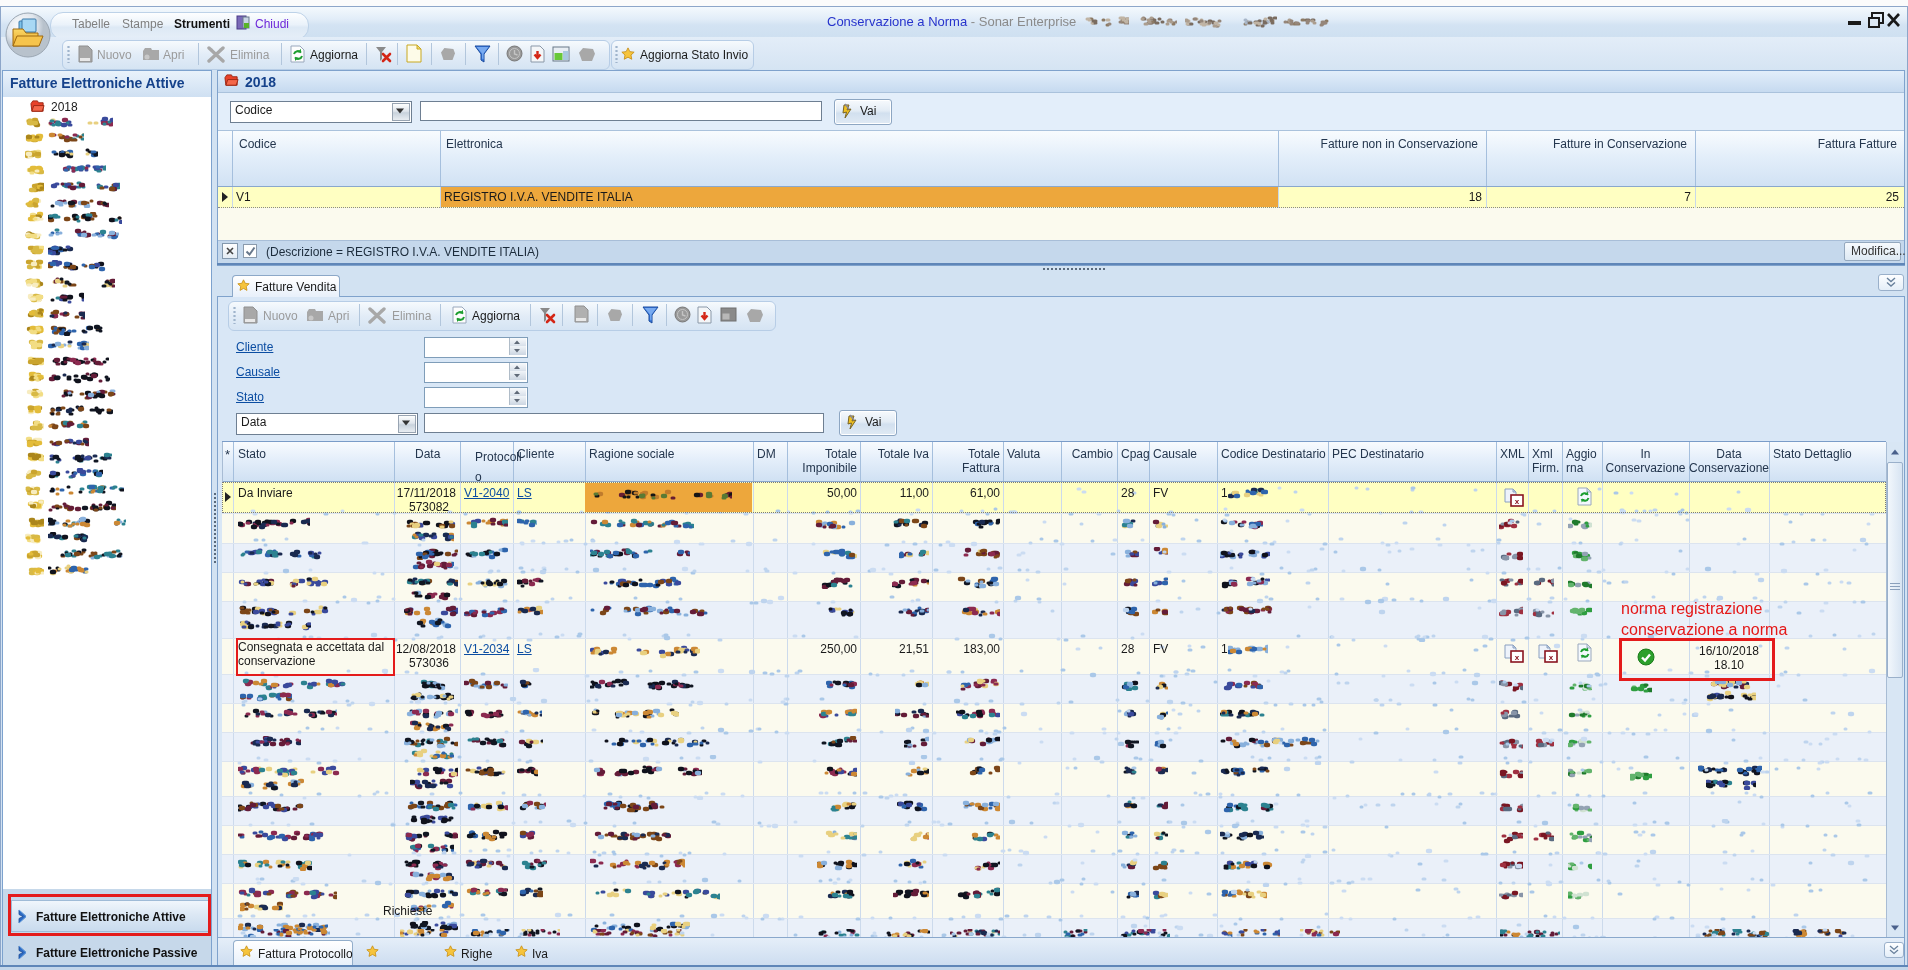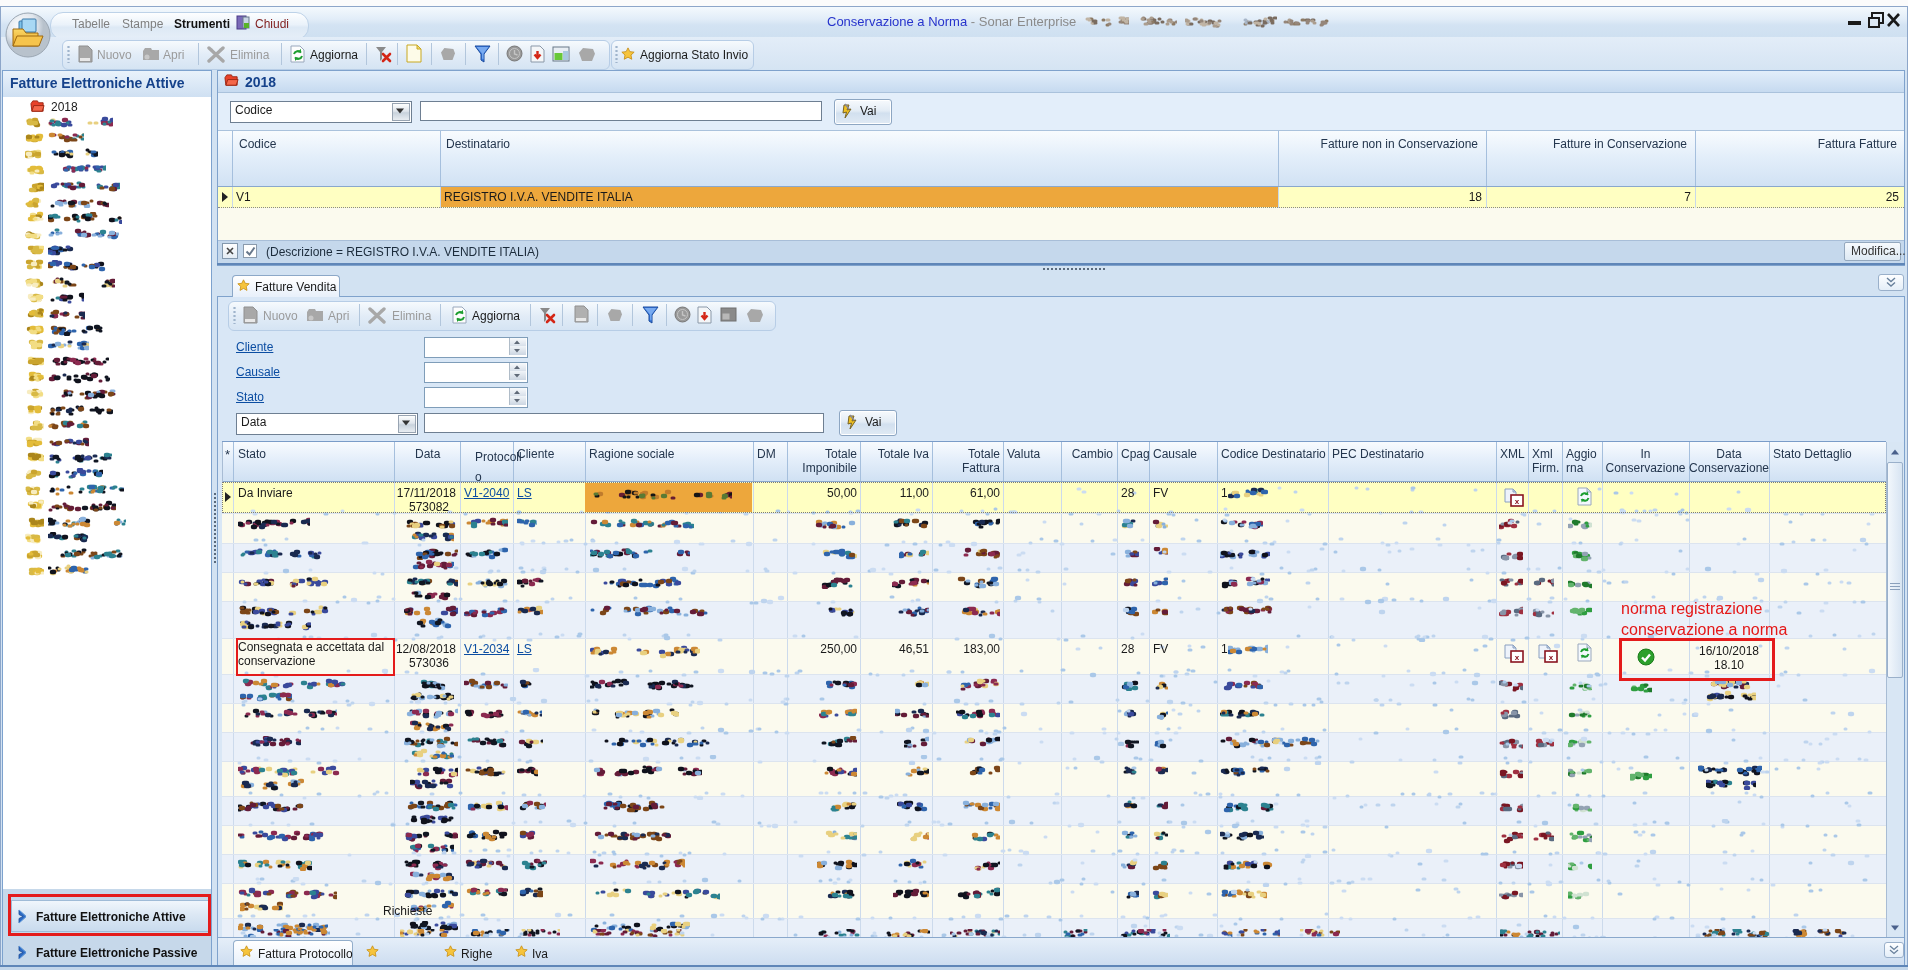--- a/index.html
+++ b/index.html
@@ -43,21 +43,21 @@
   </svg>
 <div class="a" style="left:50px;top:12px;width:257px;height:26px;border-radius:13px;background:linear-gradient(#fdfeff,#eaf2fa 45%,#dde9f5 55%,#e6eff8);border:1px solid #bdd2e8"></div>
 <div class="a t12" style="left:72px;top:17px;color:#7f7f7f">Tabelle</div>
 <div class="a t12" style="left:122px;top:17px;color:#7f7f7f">Stampe</div>
 <div class="a t12" style="left:174px;top:17px;color:#111;font-weight:bold">Strumenti</div>
 <svg class="a" style="left:236px;top:15px" width="15" height="15">
     <rect x="1" y="1" width="9" height="13" fill="#7a6ab8" stroke="#4a3a88"></rect>
     <rect x="7" y="2" width="6" height="11" fill="#c8d4e4" stroke="#68788c"></rect>
     <rect x="8" y="8" width="5" height="5" fill="#58b428"></rect>
   </svg>
-<div class="a t12" style="left:255px;top:17px;color:#7f1d1d">Chiudi</div>
+<div class="a t12" style="left:255px;top:17px;color:#6d28d9">Chiudi</div>
 <div class="a" style="left:1px;top:37px;width:1906px;height:33px;background:linear-gradient(#e3edf8,#d5e4f3)"></div>
 <div class="a" style="left:62px;top:40px;width:546px;height:28px;border-radius:6px;background:linear-gradient(#f6fafd,#e2ecf7 50%,#d5e4f3);border:1px solid #b7cde6"></div>
 <div class="a" style="left:67px;top:45px;width:3px;height:18px;background-image:radial-gradient(circle,#9fb4cc 1px,transparent 1.3px);background-size:3px 4px"></div>
 <svg class="a" style="left:77px;top:45px" width="16" height="18">
     <path d="M2 1h9l4 4v12H2z" fill="#a8a8a8" stroke="#909090"></path>
     <rect x="3" y="13" width="10" height="3" fill="#e8e8e8"></rect>
   </svg>
 <div class="a t12" style="left:97px;top:48px;color:#9b9b9b">Nuovo</div>
 <svg class="a" style="left:142px;top:46px" width="18" height="16">
     <path d="M1 5l2-3h6l1 2h7v10H1z" fill="#a8a8a8"></path>
@@ -707,21 +707,21 @@
   </svg>
 <div class="a t12" style="left:860px;top:104px">Vai</div>
 <div class="a" style="left:218px;top:130px;width:1686px;height:57px;background:linear-gradient(#f8fbfe,#e3eefa 45%,#d0e1f3);border-top:1px solid #aac2dc"></div>
 <div class="a" style="left:232px;top:131px;width:1px;height:56px;background:#a5bfdd"></div>
 <div class="a" style="left:440px;top:131px;width:1px;height:56px;background:#a5bfdd"></div>
 <div class="a" style="left:1278px;top:131px;width:1px;height:56px;background:#a5bfdd"></div>
 <div class="a" style="left:1486px;top:131px;width:1px;height:56px;background:#a5bfdd"></div>
 <div class="a" style="left:1695px;top:131px;width:1px;height:56px;background:#a5bfdd"></div>
 <div class="a" style="left:218px;top:186px;width:1686px;height:1px;background:#8aa8cc"></div>
 <div class="a hd" style="left:239px;top:137px">Codice</div>
-<div class="a hd" style="left:446px;top:137px">Destinatario</div>
+<div class="a hd" style="left:446px;top:137px">Elettronica</div>
 <div class="a hd" style="right:430px;top:137px">Fatture non in Conservazione</div>
 <div class="a hd" style="right:221px;top:137px">Fatture in Conservazione</div>
 <div class="a hd" style="right:11px;top:137px">Fattura Fatture</div>
 <div class="a" style="left:218px;top:187px;width:1686px;height:21px;background:#ffffc2;border-bottom:1px dotted #8a8a8a;box-sizing:border-box"></div>
 <div class="a" style="left:440px;top:187px;width:838px;height:20px;background:#eda73c"></div>
 <svg class="a" style="left:221px;top:191px" width="8" height="12">
     <path d="M1 1l6 5-6 5z" fill="#222"></path>
   </svg>
 <div class="a" style="left:232px;top:187px;width:1px;height:21px;background:#c8d8ea"></div>
 <div class="a" style="left:440px;top:187px;width:1px;height:21px;background:#c8d8ea"></div>
@@ -2969,21 +2969,21 @@
     <path d="M5 5h2M93 3h2M71 7h2M10 8h2M2 5h2" stroke="#3a4a9c" stroke-width="4.5"></path>
     <path d="M15 7h2M102 6h2M103 9h2M80 9h2" stroke="#1a2a50" stroke-width="4.5"></path>
     <path d="M23 4h2M55 7h2M77 9h2M86 6h2M103 4h3M86 4h2M6 4h2" stroke="#cc8834" stroke-width="4.5"></path>
     <path d="M2 8h2M20 8h2M23 7h2M104 7h1M4 6h1" stroke="#cc8834" stroke-width="3"></path>
     <path d="M90 4h2M107 7h1M89 7h2M6 8h2" stroke="#e8d080" stroke-width="3"></path>
     <path d="M107 6h2M72 11h2M52 8h3M94 5h2M90 6h2M7 6h2" stroke="#e8d080" stroke-width="4.5"></path>
     <path d="M48 5h2M96 5h2" stroke="#3a4a9c" stroke-width="3"></path>
     <path d="M87 7h2M95 7h1M10 9h1" stroke="#1a2a50" stroke-width="3"></path>
   </svg>
 <div class="a t12" style="right:1051px;top:642px">250,00</div>
-<div class="a t12" style="right:979px;top:642px">46,51</div>
+<div class="a t12" style="right:979px;top:642px">21,51</div>
 <div class="a t12" style="right:908px;top:642px">183,00</div>
 <div class="a t12" style="left:1121px;top:642px">28</div>
 <div class="a t12" style="left:1153px;top:642px">FV</div>
 <div class="a t12" style="left:1221px;top:642px">1</div>
 <svg class="a sp" style="left:1228px;top:643px" width="40" height="13">
     <path d="M6 6h1M25 8h1M9 6h2M8 7h2" stroke="#88b0dc" stroke-width="3"></path>
     <path d="M3 8h2" stroke="#2c8290" stroke-width="4.5"></path>
     <path d="M1 5h2M30 6h3M9 8h2M22 5h3M39 8h2M7 8h2M39 4h2" stroke="#88b0dc" stroke-width="4.5"></path>
     <path d="M1 9h2M10 9h2M25 6h2" stroke="#2e64ac" stroke-width="4.5"></path>
     <path d="M19 6h3M4 8h2" stroke="#cc8834" stroke-width="4.5"></path>

